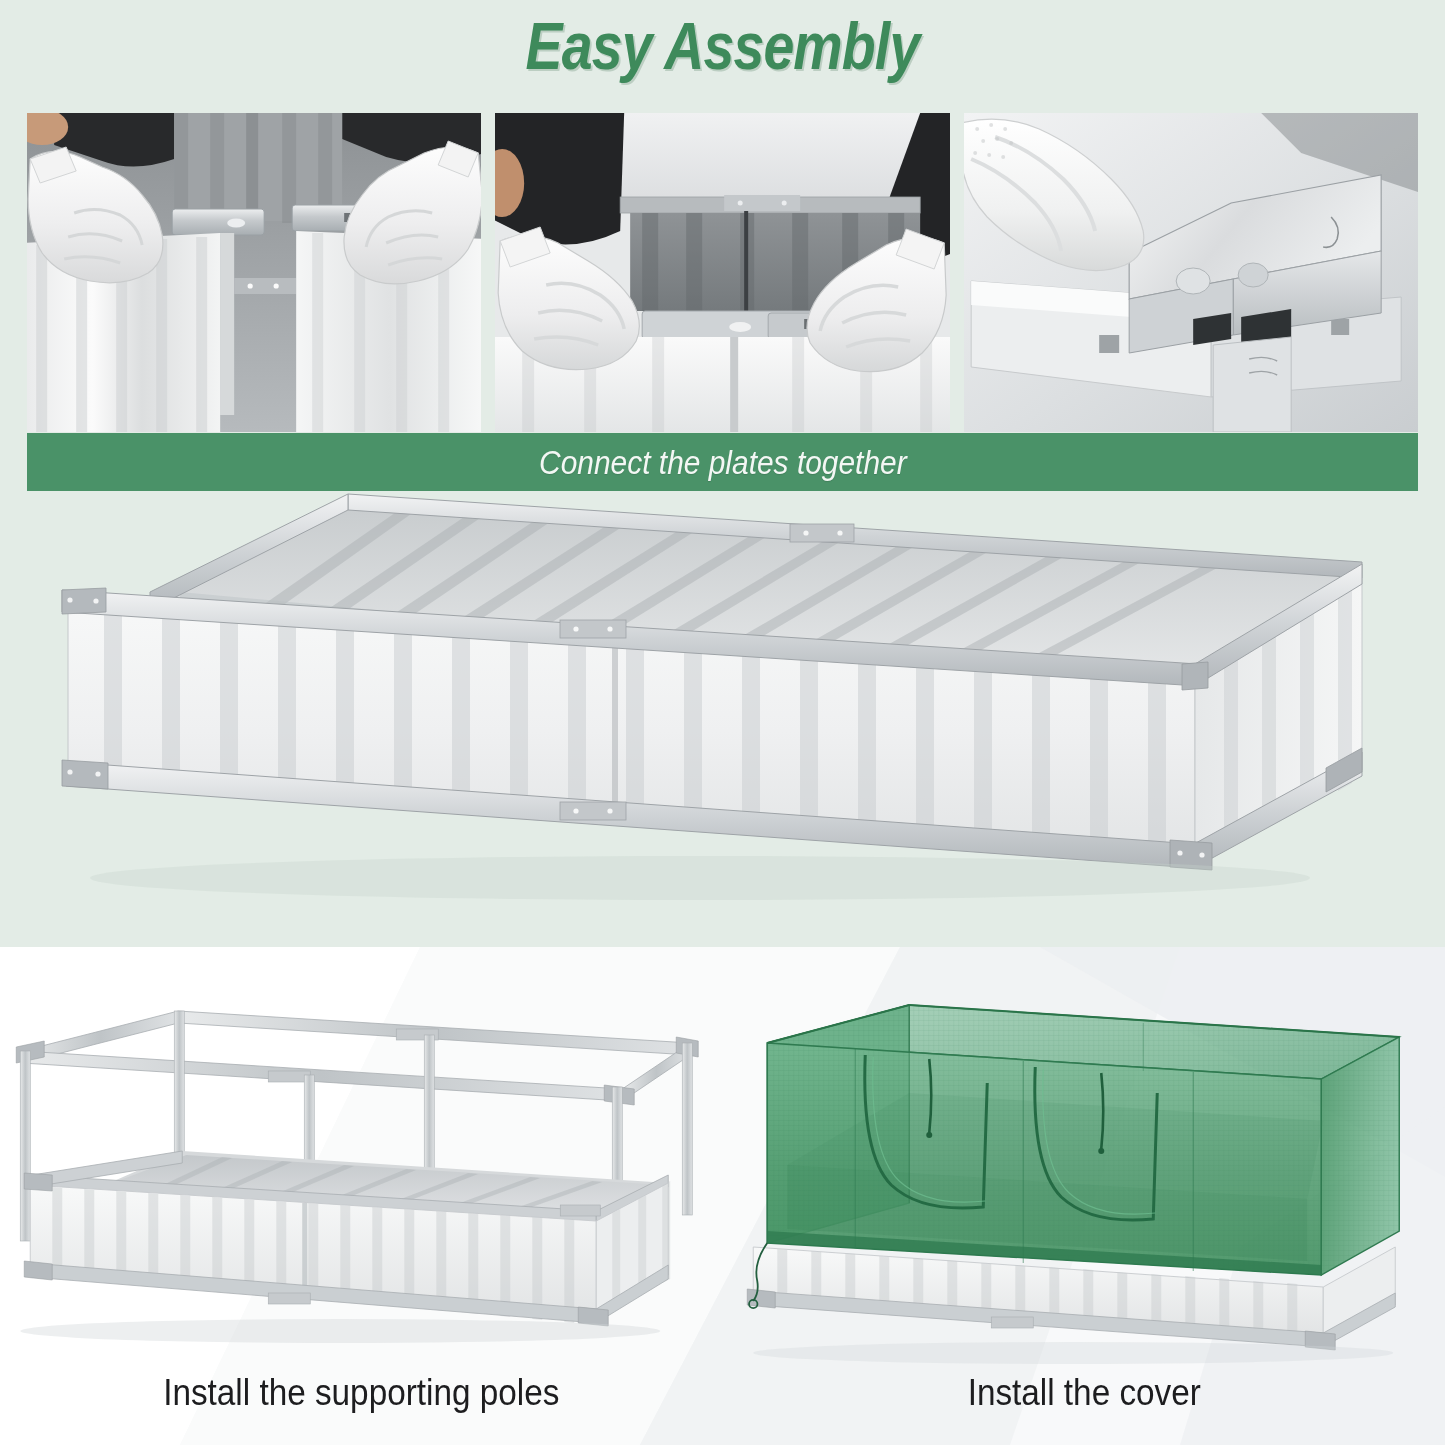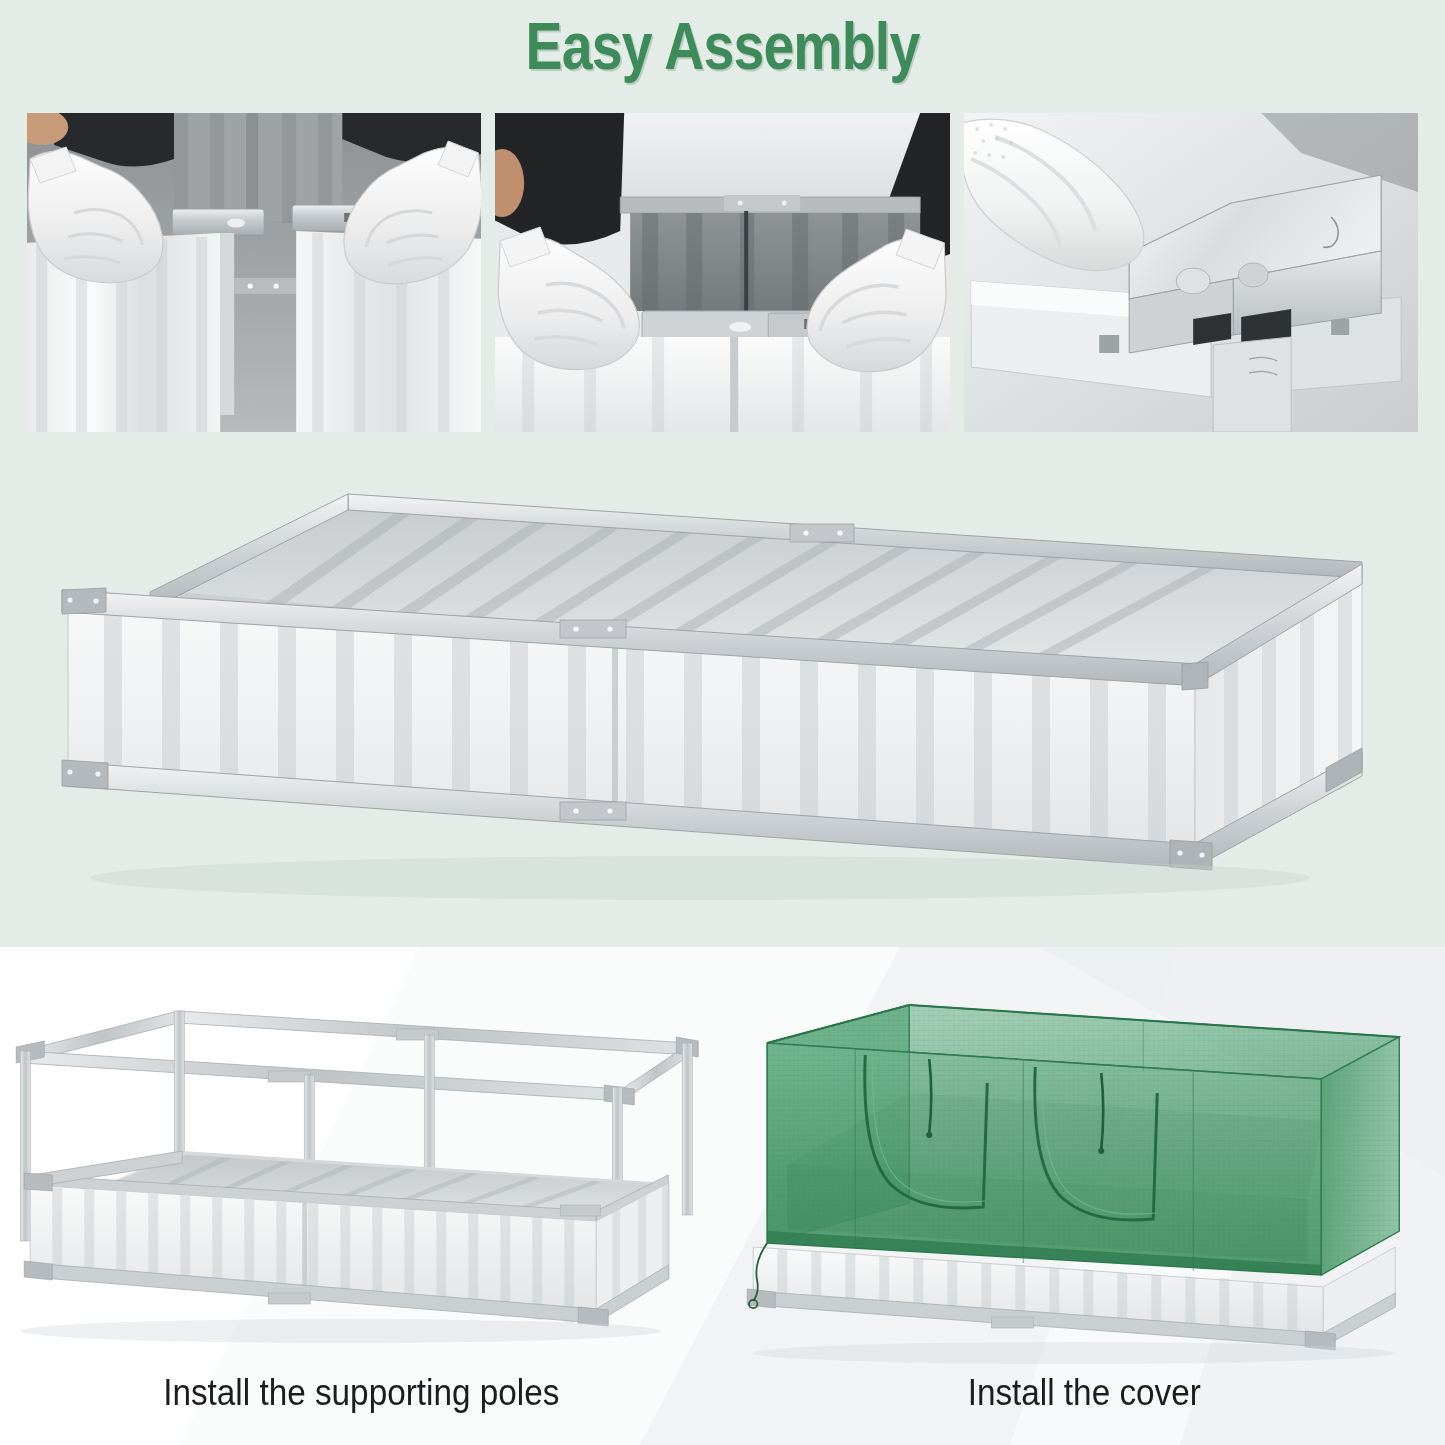--- a/index.html
+++ b/index.html
@@ -8,20 +8,21 @@
     font-family:"Liberation Sans", sans-serif;
     background:#e3ece6;
     overflow:hidden;
     position:relative;
   }
 
   
   #top-section{
     position:absolute; left:0; top:0; width:1445px; height:947px;
     background:#e3ece6;
+    font-style:italic;
   }
 
   
   #page-title{
     position:absolute; left:0; top:12px; width:1445px;
     text-align:center;
     font-family:"Liberation Sans", sans-serif;
     font-size:66px;
     font-weight:bold;
     color:#3e8a5b;
@@ -342,20 +343,23 @@
               <circle cx="50" cy="30" r="2"></circle>
             <circle cx="14" cy="40" r="2"></circle>
               <circle cx="28" cy="42" r="2"></circle>
               <circle cx="42" cy="44" r="2"></circle>
           </g>
         </g>
       </svg>
     </div>
   </div>
 
+  <div id="banner">
+    <span id="banner-label">Connect the plates together</span>
+  </div>
 
   <div id="hero-product">
     <svg viewBox="0 0 1445 470" preserveAspectRatio="xMidYMid meet">
       <defs>
         <linearGradient id="hFront" x1="0" y1="0" x2="0" y2="1">
           <stop offset="0" stop-color="#f7f8f8"></stop>
             <stop offset="0.5" stop-color="#eff0f1"></stop>
           <stop offset="1" stop-color="#e2e4e5"></stop>
         </linearGradient>
         <linearGradient id="hInner" x1="0" y1="0" x2="0" y2="1">

